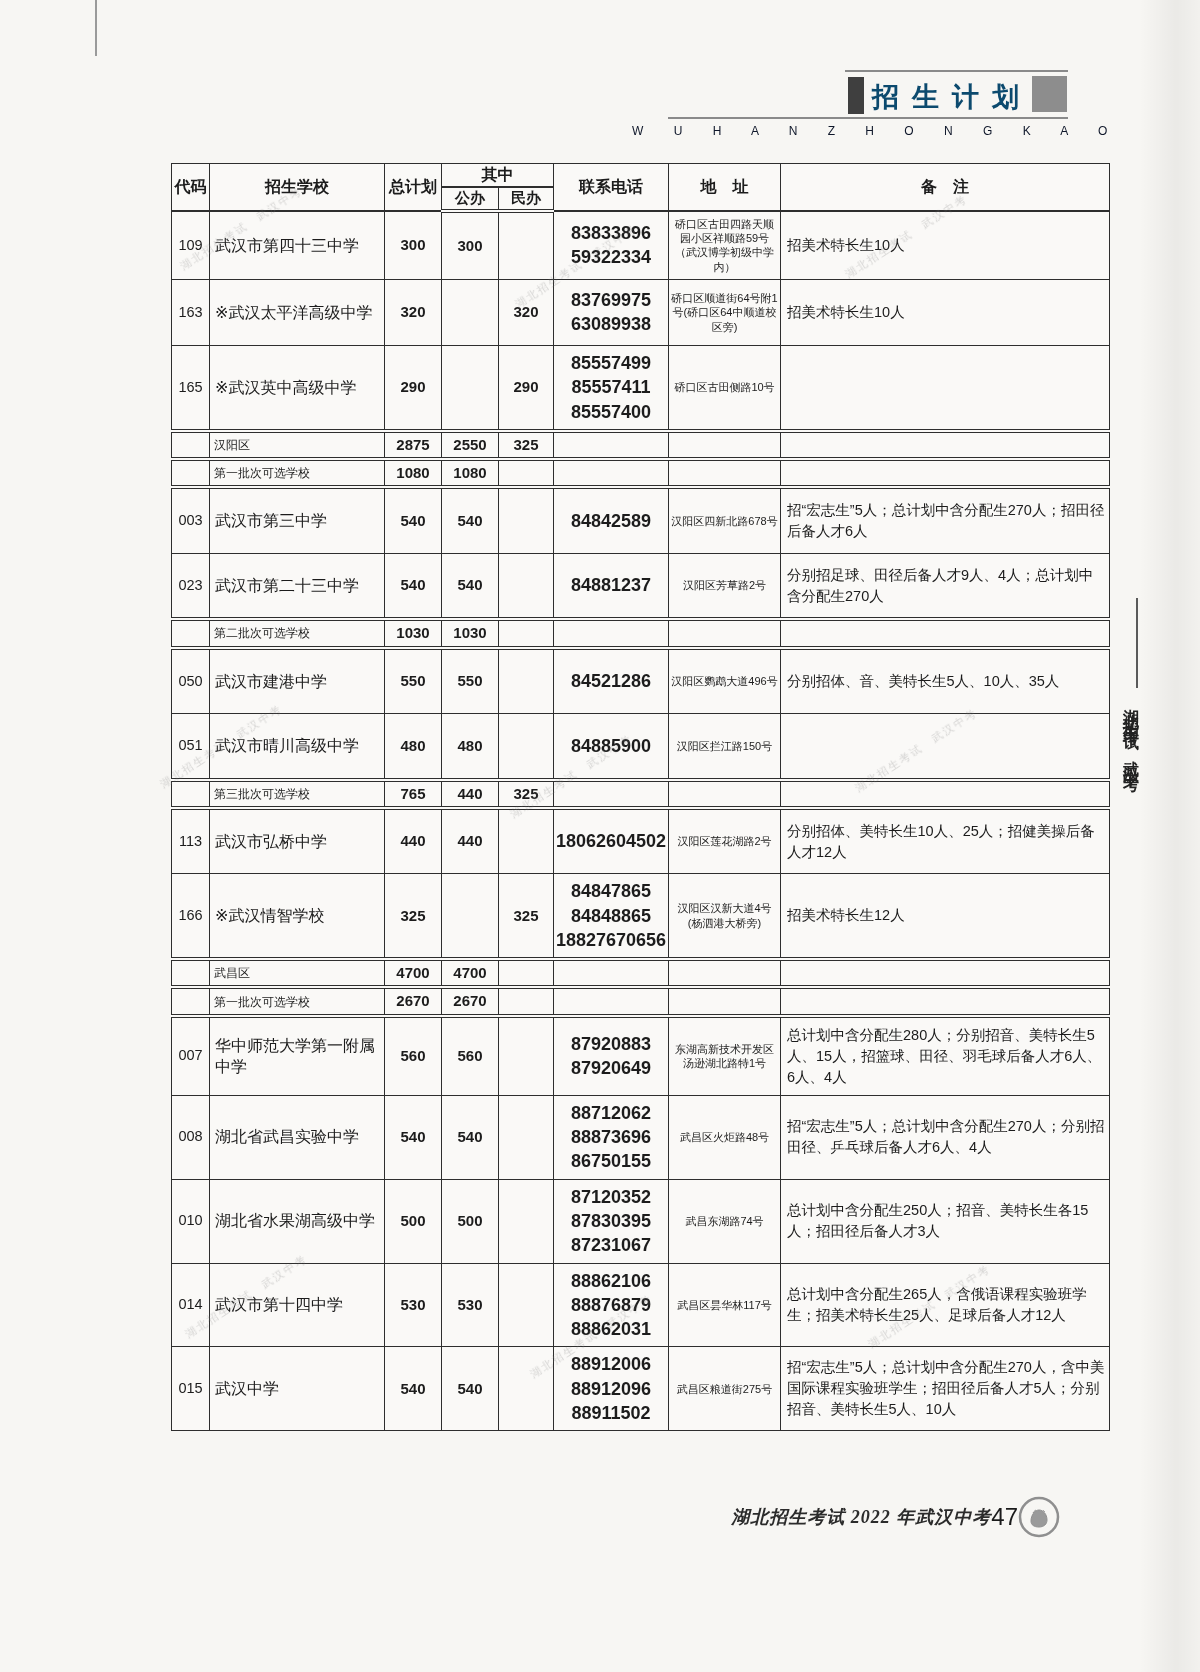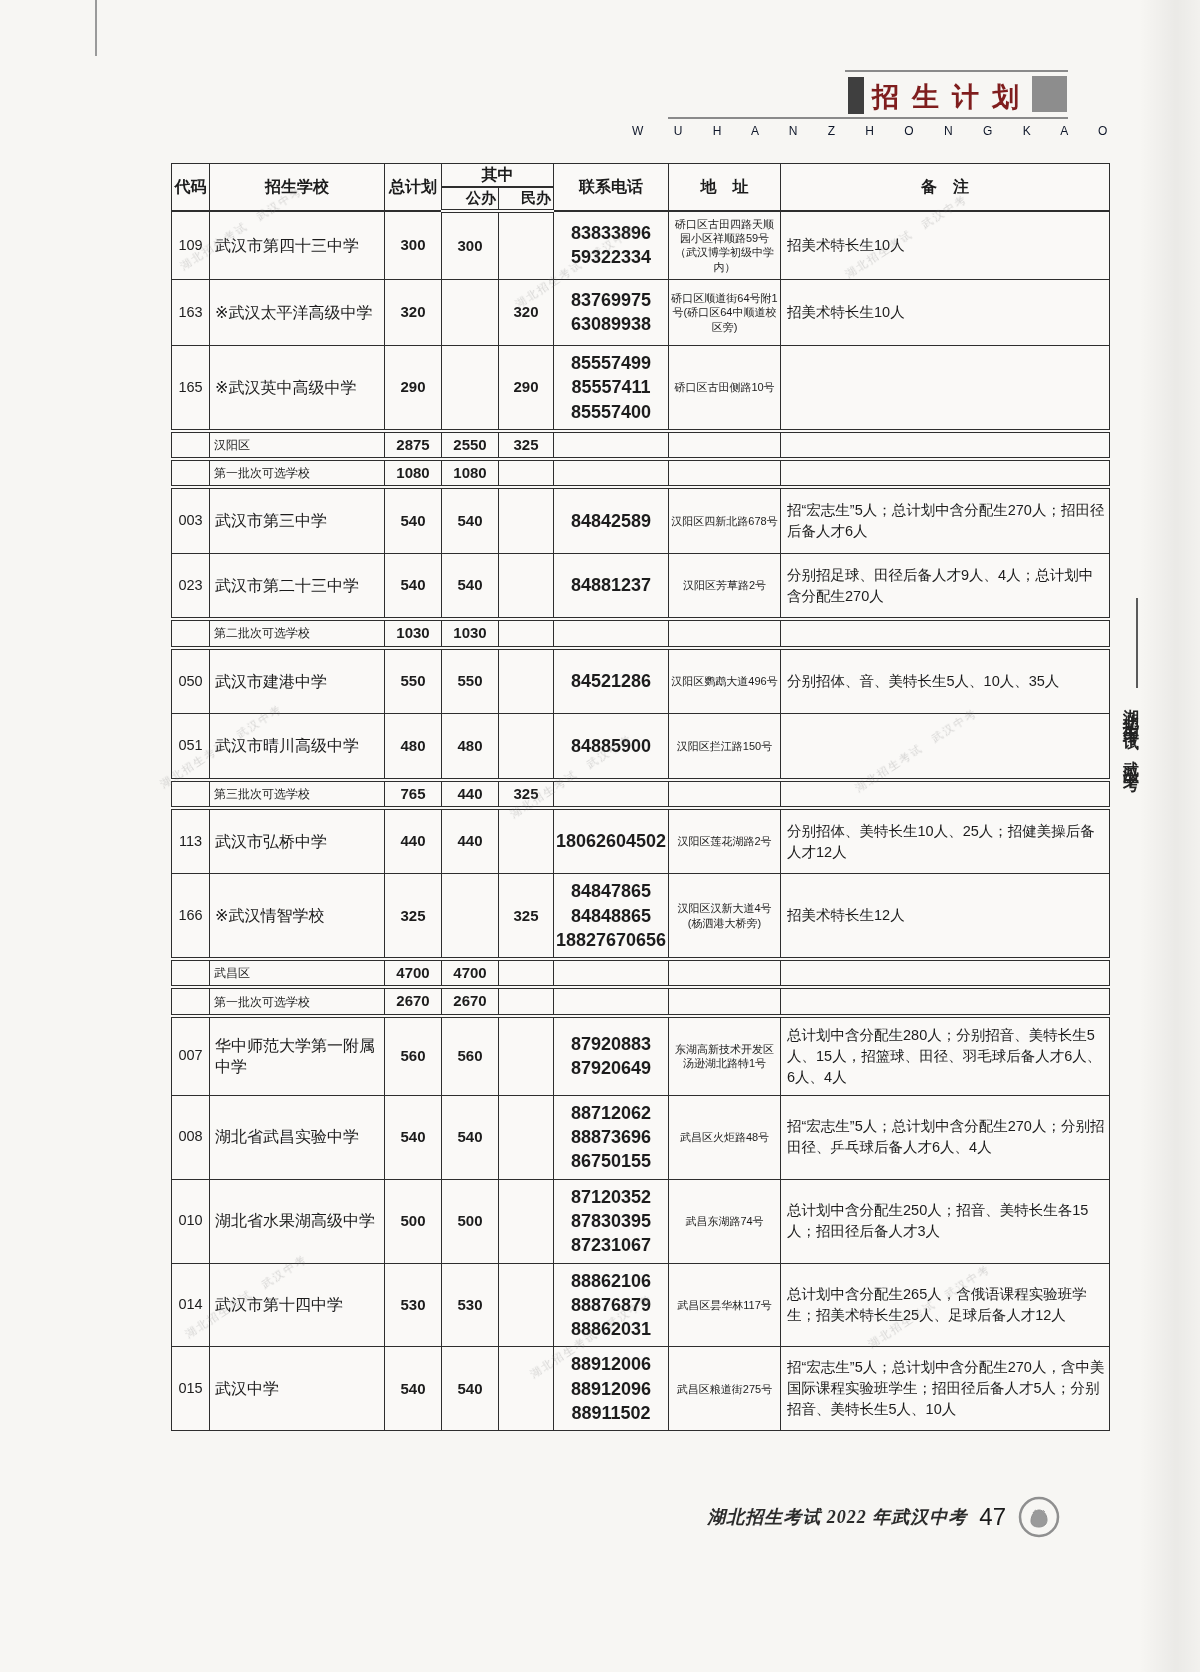--- a/index.html
+++ b/index.html
@@ -12,58 +12,58 @@
   
   .edge-shade{position:absolute;top:0;right:0;width:60px;height:1672px;
     background:linear-gradient(to right, rgba(0,0,0,0) 0%, rgba(0,0,0,0.05) 60%, rgba(0,0,0,0.02) 100%);}
   .gutter-line{position:absolute;left:95px;top:0;width:2px;height:56px;background:#9a9a9a;}
   
   .hdr-line-top{position:absolute;left:845px;top:70px;width:223px;height:2px;background:#8a8a8a;}
   .hdr-line-bottom{position:absolute;left:668px;top:117px;width:400px;height:2px;background:#8a8a8a;}
   .hdr-bar{position:absolute;left:848px;top:77px;width:16px;height:37px;background:#3f3f3f;}
   .hdr-square{position:absolute;left:1032px;top:76px;width:35px;height:36px;background:#8d8d8d;}
   .hdr-title{position:absolute;left:872px;top:79px;width:160px;
-    font-size:27px;font-weight:700;letter-spacing:13px;color:#7f1d1d;white-space:nowrap;}
+    font-size:27px;font-weight:700;letter-spacing:13px;color:#0c4a6e;white-space:nowrap;}
   .hdr-letters{position:absolute;left:632px;top:124px;font-size:12px;color:#0f172a;
     letter-spacing:13.5px;white-space:nowrap;}
   
   .side-rule{position:absolute;left:1136px;top:598px;width:2px;height:90px;background:#5a5a5a;}
   .side-text{position:absolute;left:1120px;top:696px;height:240px;
     writing-mode:vertical-rl;text-orientation:upright;
     font-size:16px;font-weight:700;letter-spacing:5px;color:#222;}
   
   .tbl-wrap{position:absolute;left:135px;top:163px;width:938px;margin-left:36px;}
   table{border-collapse:collapse;width:938px;table-layout:fixed;background:rgba(255,255,255,0.35);}
   th,td{border:1.7px solid #2e2e2e;vertical-align:middle;
     overflow:hidden;word-break:break-all;}
   thead th{font-size:16px;font-weight:700;text-align:center;padding:1px 2px;line-height:1.25;}
   col.c-code{width:38px;} col.c-school{width:175px;} col.c-total{width:57px;}
   col.c-public{width:57px;} col.c-private{width:55px;} col.c-phone{width:115px;}
   col.c-address{width:112px;} col.c-remark{width:329px;}
   thead tr th{border-bottom-width:2px;}
-  thead .sub th{font-size:15px;text-align:right;}
+  thead .sub th{font-size:15px;}
   td{padding:7px 4px;font-size:15px;line-height:1.35;}
   td.c-code{text-align:center;font-size:14.5px;padding:7px 1px;}
   td.c-school{text-align:left;font-size:16px;font-weight:400;padding-left:5px;}
   td.c-total,td.c-public,td.c-private{text-align:center;font-weight:700;}
   td.c-phone{text-align:center;font-size:18px;font-weight:600;white-space:pre-line;padding:5px 1px;}
   td.c-address{text-align:center;font-size:11px;line-height:1.3;padding:5px 2px;}
   td.c-remark{text-align:left;font-size:14.5px;padding-left:6px;line-height:1.45;}
   tr.row{height:66px;}
   tr.section-row{height:27px;}
   tr.section-row td{padding:2px 4px;border-top:4px double #2e2e2e;border-bottom:4px double #2e2e2e;}
   tr.section-row td.c-school{font-size:12px;}
   thead tr.sub th{border-bottom:4px double #2e2e2e;}
   
   .watermark{position:absolute;transform:rotate(-33deg);pointer-events:none;z-index:6;
     color:rgba(125,125,125,0.30);font-size:11px;letter-spacing:2px;line-height:1.6;
     white-space:nowrap;filter:blur(0.4px);}
   
   .footer{position:absolute;left:0;top:1496px;width:1060px;display:flex;
-    justify-content:flex-end;align-items:center;gap:12px;}
+    justify-content:flex-end;align-items:center;gap:0;}
   .footer-text{font-family:"Liberation Serif","DejaVu Serif",serif;font-style:italic;
     font-weight:700;font-size:18px;color:#2b2b2b;letter-spacing:1px;}
   .footer-page{font-size:24px;font-weight:400;color:#1a1a1a;font-family:"Liberation Sans",sans-serif;}
   .footer-seal{width:42px;height:42px;}
 </style>
 </head>
 <body>
 
 <div class="edge-shade"></div>
 <div class="gutter-line"></div>

